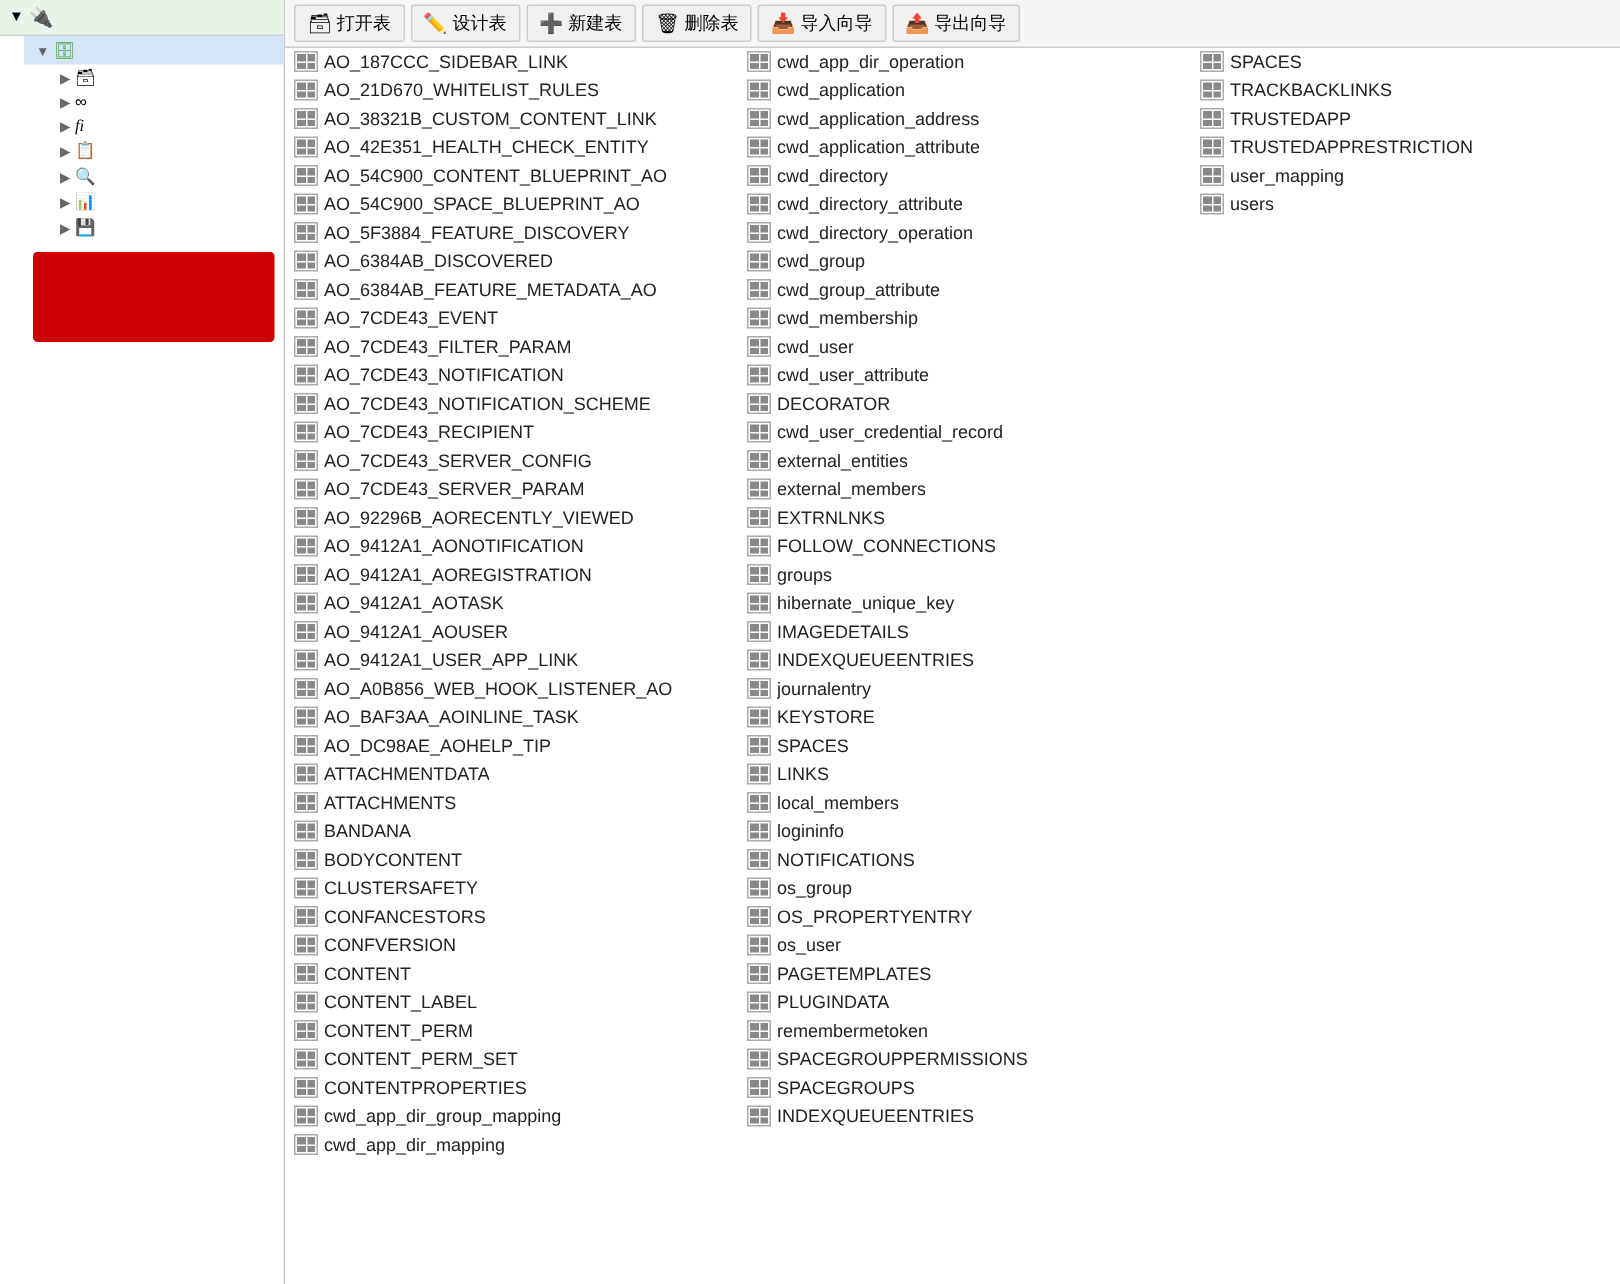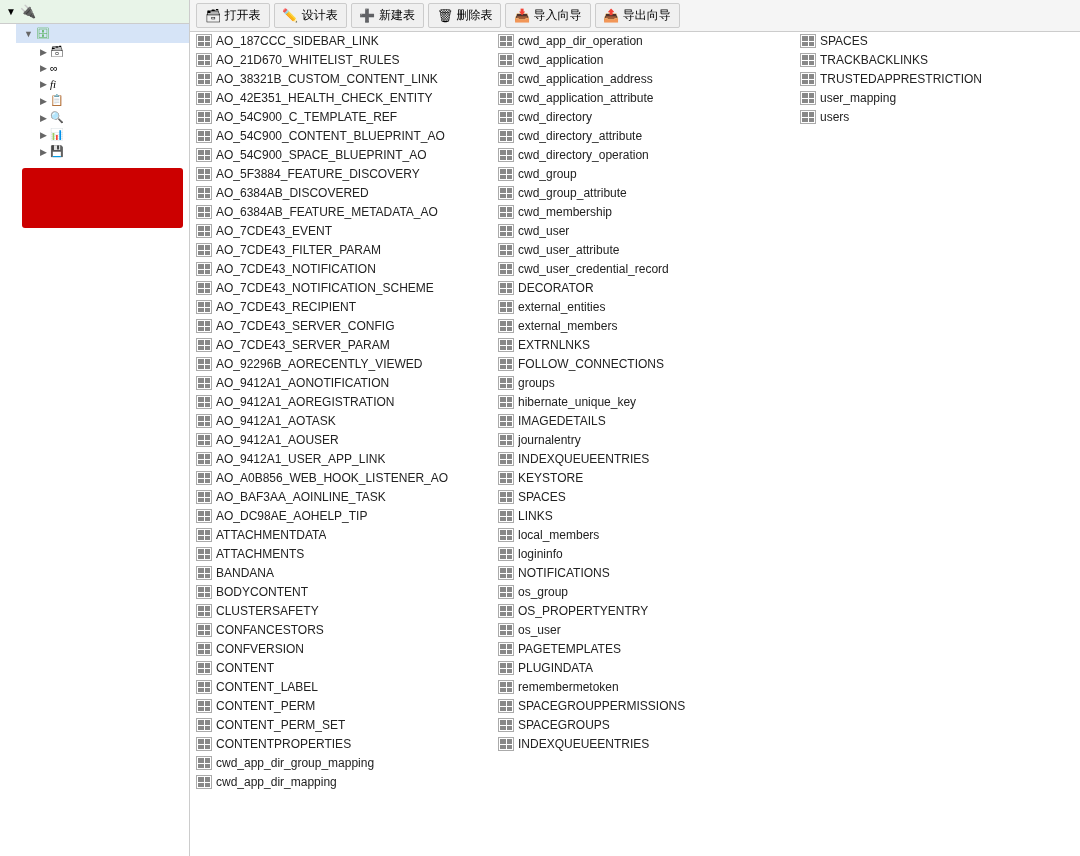--- a/index.html
+++ b/index.html
@@ -194,29 +194,20 @@
           </div>
           <span class="tbl-label">AO_42E351_HEALTH_CHECK_ENTITY</span>
         </div>
         <div class="table-item">
           <div class="tbl-icon">
             <span></span>
             <span></span>
             <span></span>
             <span></span>
           </div>
-          <span class="tbl-label">AO_54C900_C_TEMPLATE_REF</span>
-        </div>
-        <div class="table-item">
-          <div class="tbl-icon">
-            <span></span>
-            <span></span>
-            <span></span>
-            <span></span>
-          </div>
           <span class="tbl-label">AO_54C900_CONTENT_BLUEPRINT_AO</span>
         </div>
         <div class="table-item">
           <div class="tbl-icon">
             <span></span>
             <span></span>
             <span></span>
             <span></span>
           </div>
           <span class="tbl-label">AO_54C900_SPACE_BLUEPRINT_AO</span>
@@ -628,38 +619,38 @@
           </div>
           <span class="tbl-label">cwd_user_attribute</span>
         </div>
         <div class="table-item">
           <div class="tbl-icon">
             <span></span>
             <span></span>
             <span></span>
             <span></span>
           </div>
+          <span class="tbl-label">DECORATOR</span>
+        </div>
+        <div class="table-item">
+          <div class="tbl-icon">
+            <span></span>
+            <span></span>
+            <span></span>
+            <span></span>
+          </div>
           <span class="tbl-label">cwd_user_credential_record</span>
         </div>
         <div class="table-item">
           <div class="tbl-icon">
             <span></span>
             <span></span>
             <span></span>
             <span></span>
           </div>
-          <span class="tbl-label">DECORATOR</span>
-        </div>
-        <div class="table-item">
-          <div class="tbl-icon">
-            <span></span>
-            <span></span>
-            <span></span>
-            <span></span>
-          </div>
           <span class="tbl-label">external_entities</span>
         </div>
         <div class="table-item">
           <div class="tbl-icon">
             <span></span>
             <span></span>
             <span></span>
             <span></span>
           </div>
           <span class="tbl-label">external_members</span>
@@ -709,30 +700,30 @@
           </div>
           <span class="tbl-label">IMAGEDETAILS</span>
         </div>
         <div class="table-item">
           <div class="tbl-icon">
             <span></span>
             <span></span>
             <span></span>
             <span></span>
           </div>
+          <span class="tbl-label">INDEXQUEUEENTRIES</span>
+        </div>
+        <div class="table-item">
+          <div class="tbl-icon">
+            <span></span>
+            <span></span>
+            <span></span>
+            <span></span>
+          </div>
           <span class="tbl-label">journalentry</span>
-        </div>
-        <div class="table-item">
-          <div class="tbl-icon">
-            <span></span>
-            <span></span>
-            <span></span>
-            <span></span>
-          </div>
-          <span class="tbl-label">INDEXQUEUEENTRIES</span>
         </div>
         <div class="table-item">
           <div class="tbl-icon">
             <span></span>
             <span></span>
             <span></span>
             <span></span>
           </div>
           <span class="tbl-label">KEYSTORE</span>
         </div>
@@ -874,20 +865,29 @@
           <span class="tbl-label">SPACES</span>
         </div>
         <div class="table-item">
           <div class="tbl-icon">
             <span></span>
             <span></span>
             <span></span>
             <span></span>
           </div>
           <span class="tbl-label">TRACKBACKLINKS</span>
+        </div>
+        <div class="table-item">
+          <div class="tbl-icon">
+            <span></span>
+            <span></span>
+            <span></span>
+            <span></span>
+          </div>
+          <span class="tbl-label">TRUSTEDAPP</span>
         </div>
         <div class="table-item">
           <div class="tbl-icon">
             <span></span>
             <span></span>
             <span></span>
             <span></span>
           </div>
           <span class="tbl-label">TRUSTEDAPPRESTRICTION</span>
         </div>

